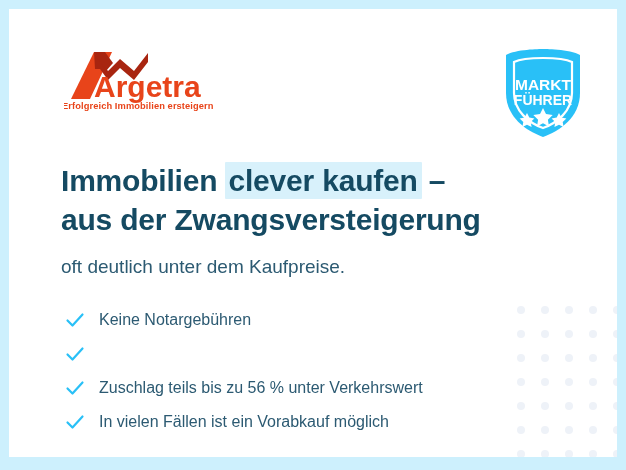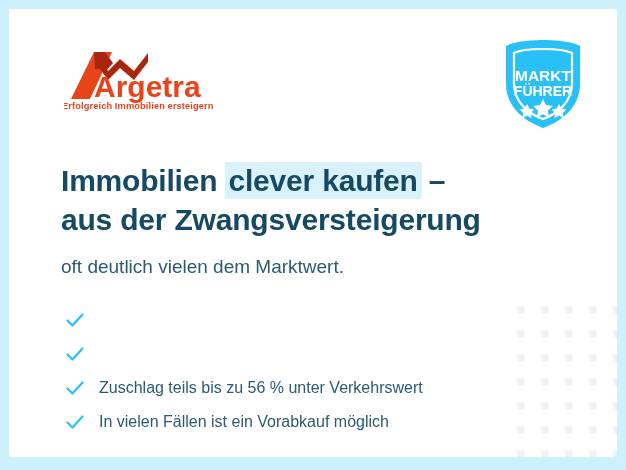--- a/index.html
+++ b/index.html
@@ -67,21 +67,21 @@
     width: 150px;
     height: 62px;
     z-index: 2;
   }
   .logo svg { display: block; }
 
   
   .badge {
     position: absolute;
     left: 489px;
-    top: 29px;
+    top: 38px;
     width: 90px;
     height: 92px;
     z-index: 2;
     text-decoration: underline;
   }
   .badge svg { display: block; }
 
   
   .headline {
     position: absolute;
@@ -225,30 +225,31 @@
         </g>
       </svg>
     </div>
 
     <h1 class="headline">
       <span>Immobilien </span><span class="hl">clever kaufen</span><span> –</span>
       <span class="headline-line2">aus der Zwangsversteigerung</span>
     </h1>
 
     <p class="subhead">
-      <span>oft deutlich vielen dem Marktwert.</span>
+      <span>oft deutlich unter dem Kaufpreise.</span>
     </p>
 
     <ul class="bullets">
       <li>
         <span class="check">
           <svg width="20" height="20" viewBox="0 0 20 20" xmlns="http://www.w3.org/2000/svg">
             <polyline points="2.5,10.5 7.5,15.5 17.5,4.5" fill="none" stroke="#29c0f7" stroke-width="2.2" stroke-linecap="round" stroke-linejoin="round"></polyline>
           </svg>
         </span>
+        <span class="bullet-text">Keine Notargebühren</span>
       </li>
       <li>
         <span class="check">
           <svg width="20" height="20" viewBox="0 0 20 20" xmlns="http://www.w3.org/2000/svg">
             <polyline points="2.5,10.5 7.5,15.5 17.5,4.5" fill="none" stroke="#29c0f7" stroke-width="2.2" stroke-linecap="round" stroke-linejoin="round"></polyline>
           </svg>
         </span>
       </li>
       <li>
         <span class="check">

